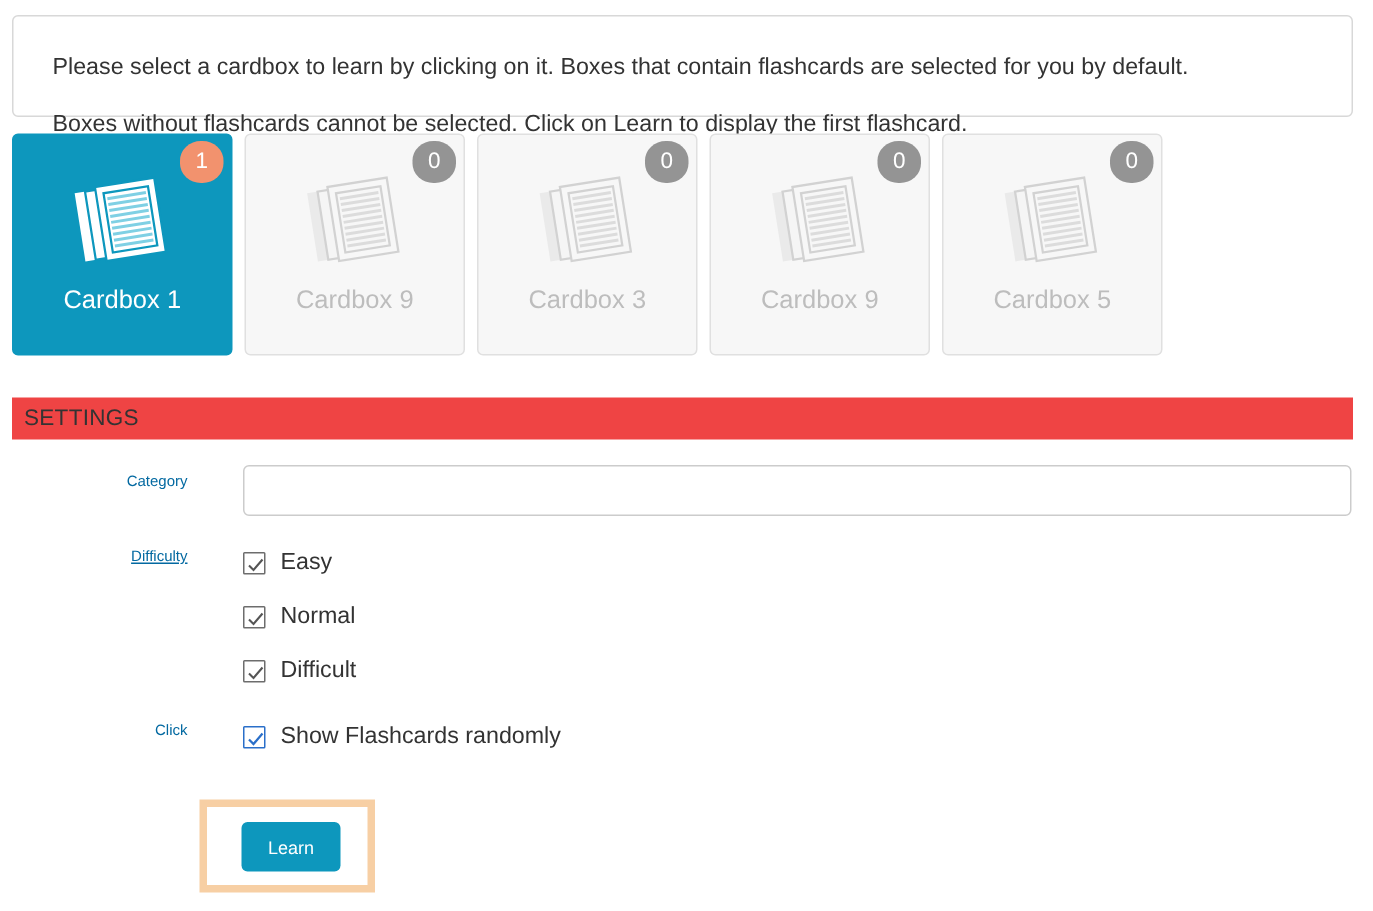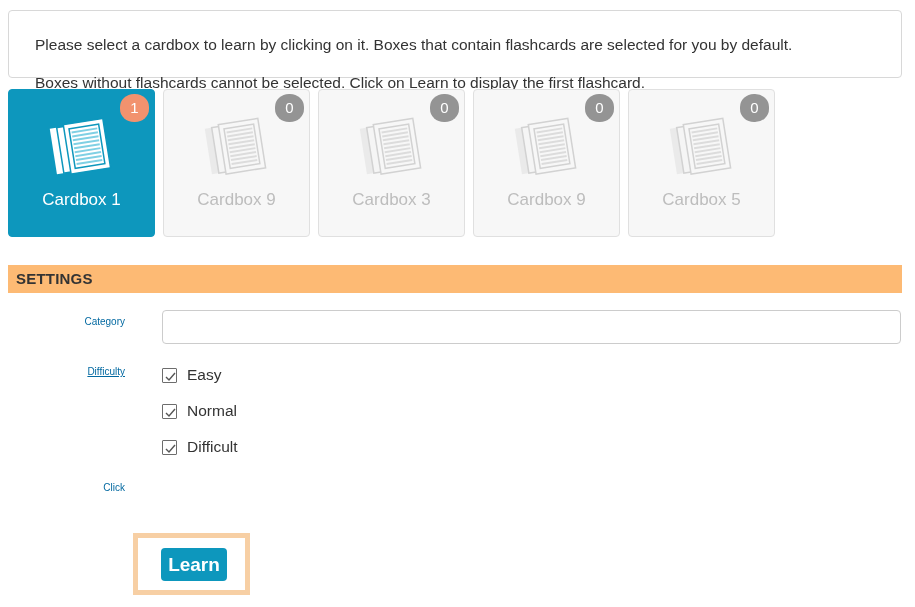--- a/index.html
+++ b/index.html
@@ -75,27 +75,26 @@
     font-size: 17px;
     color: #bdbdbd;
   }
   .cardbox.selected .cb-label { color: #ffffff; }
 
   
   .settings-bar {
     position: absolute;
     left: 8px; top: 265px;
     width: 894px; height: 28px;
-    background: #fdba74;
+    background: #ef4444;
     color: #333333;
     font-size: 15px;
     line-height: 28px;
     padding-left: 8px;
     letter-spacing: 0.2px;
-    font-weight: bold;
   }
 
   .form { position: absolute; left: 0; top: 300px; width: 915px; }
   .row { position: relative; display: flex; align-items: flex-start; }
   .row .lbl {
     width: 125px;
     text-align: right;
     font-size: 10px;
     color: #0369a1;
     padding-right: 0;
@@ -147,24 +146,23 @@
   }
   .learn-btn {
     position: absolute;
     left: 23px; top: 10px;
     width: 66px; height: 33px;
     background: #0d97bd;
     color: #ffffff;
     border: none;
     border-radius: 4px;
     font-family: "Liberation Sans", sans-serif;
-    font-size: 19px;
+    font-size: 12px;
     cursor: pointer;
     padding: 0;
-    font-weight: bold;
   }
 </style>
 </head>
 <body>
 
 <div class="page">
 
   <div class="instructions">
     <p>Please select a cardbox to learn by clicking on it. Boxes that contain flashcards are selected for you by default.</p>
     <p>Boxes without flashcards cannot be selected. Click on Learn to display the first flashcard.</p>
@@ -344,20 +342,30 @@
             </svg>
           </span>
           <span class="txt">Difficult</span>
         </div>
 
       </div>
     </div>
 
     <div class="row order-row">
       <div class="lbl">Click</div>
+      <div class="ctrl">
+        <div class="cbx-line">
+          <span class="cbx blue">
+            <svg width="13" height="13" viewBox="0 0 13 13">
+              <polyline points="2,7 5,10 11,3" fill="none" stroke="#2a6fc9" stroke-width="1.5"></polyline>
+            </svg>
+          </span>
+          <span class="txt">Show Flashcards randomly</span>
+        </div>
+      </div>
     </div>
 
   </div>
 
   <div class="learn-wrap">
     <button class="learn-btn">Learn</button>
   </div>
 
 </div>
 

